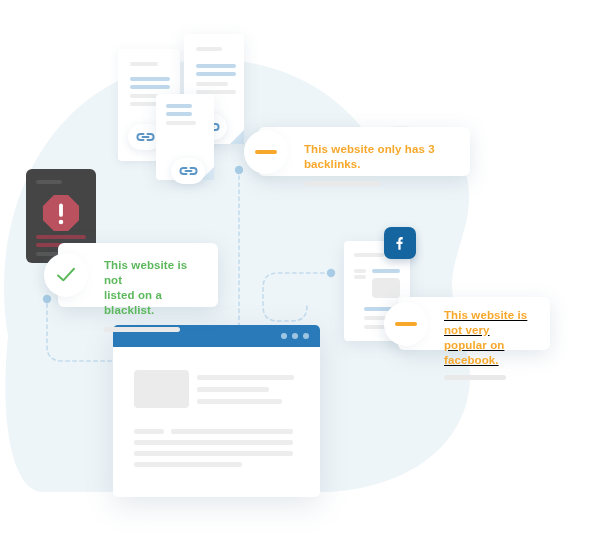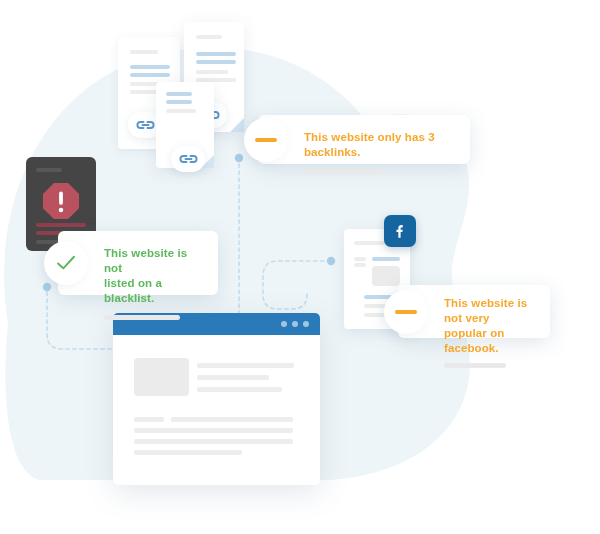--- a/index.html
+++ b/index.html
@@ -3,21 +3,21 @@
 <meta charset="utf-8">
 <style>
   html,body{margin:0;padding:0;}
   body{
     width:600px;height:534px;
     background:#ffffff;
     font-family:"Liberation Sans", sans-serif;
     overflow:hidden;
     position:relative;
   }
-  .stage{position:absolute;left:0;top:4px;width:600px;height:407px;}
+  .stage{position:absolute;left:0;top:16px;width:600px;height:407px;}
 
   
   .cloud{position:absolute;left:0;top:0;width:600px;height:534px;}
 
   
   .connectors{position:absolute;left:0;top:0;width:600px;height:534px;}
 
   
   .card{position:absolute;background:#ffffff;border-radius:4px;}
   .shadow-sm{box-shadow:0 2px 10px rgba(80,110,140,.10);}
@@ -217,20 +217,20 @@
       <div class="tip-text green">This website is not
 listed on a blacklist.</div>
       <div class="tip-sub"></div>
     </div>
   </div>
 
   <div class="tip" style="left:398px;top:281px;width:152px;height:53px;">
     <div class="tip-marker">
       <span class="dash-mark"></span>
     </div>
-    <div class="tip-body" style="padding:11px 14px 10px 46px;">
+    <div class="tip-body" style="padding:11px 14px 10px 46px;text-decoration:underline;">
       <div class="tip-text orange">This website is not very
 popular on facebook.</div>
       <div class="tip-sub" style="width:62px;margin-top:7px;"></div>
     </div>
   </div>
 
 </div>
 
 </body></html>

